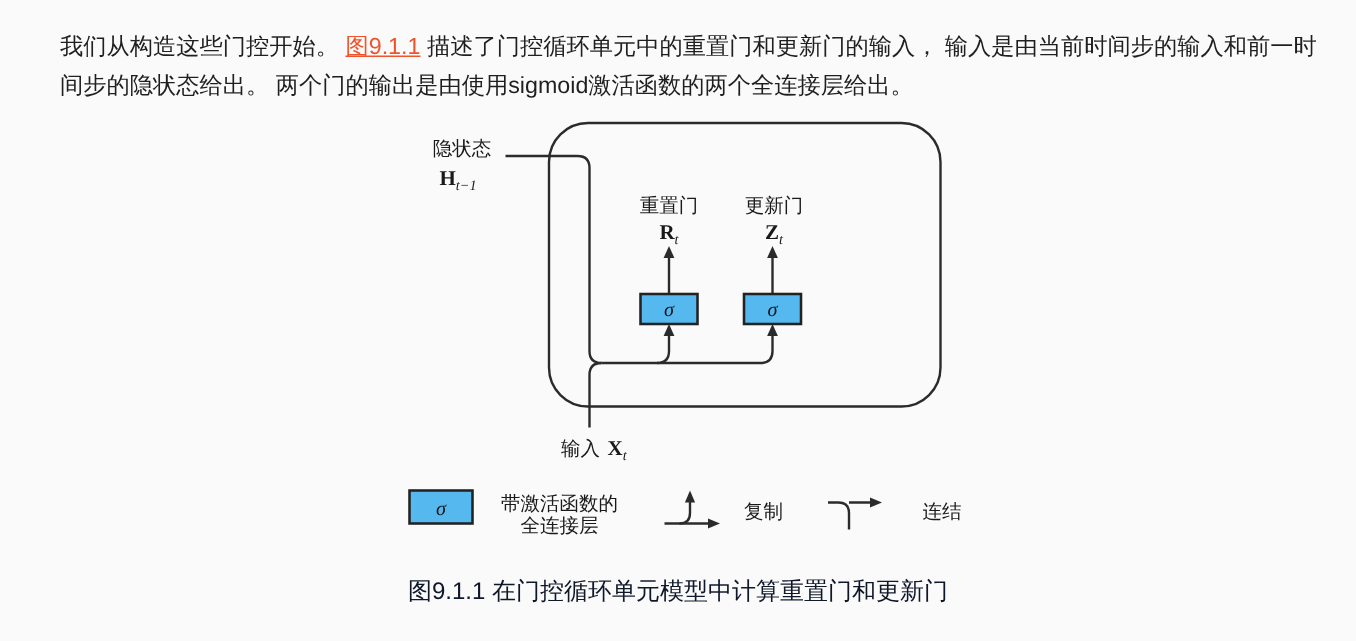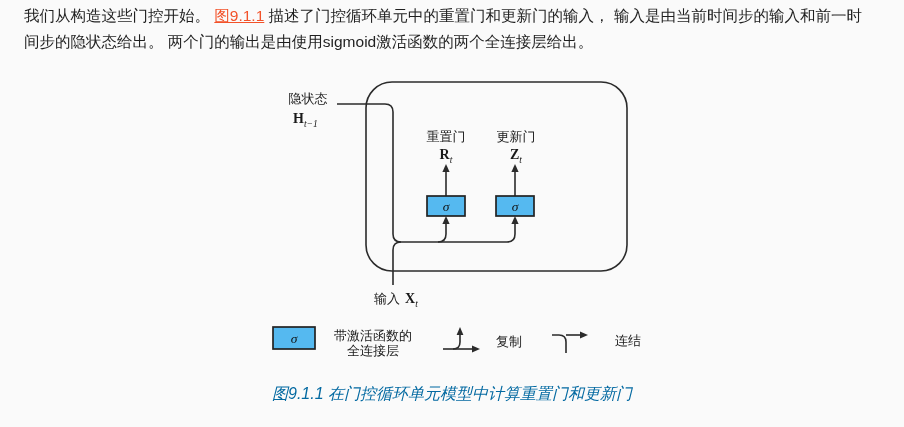--- a/index.html
+++ b/index.html
@@ -7,21 +7,21 @@
     width:904px;height:427px;
     position:relative;
     background:#fafafa;
     font-family:"Liberation Sans",sans-serif;
     overflow:hidden;
   }
   .para{
     position:absolute;
     left:24px;top:3px;
     width:845px;
-    margin:0;
+    margin:16px;
     font-size:15.5px;
     line-height:25.5px;
     color:#1f1f1f;
   }
   .fig-link{
     color:#f2522a;
     text-decoration:underline;
     cursor:pointer;
   }
   .diagram-svg{position:absolute;left:260px;top:78px;}
@@ -32,22 +32,21 @@
   .cjk13{font-family:"Liberation Sans",sans-serif;font-size:13px;fill:#1a1a1a;}
   .var-b{font-family:"Liberation Serif",serif;font-weight:bold;font-size:14px;fill:#1a1a1a;}
   .var-sub{font-family:"Liberation Serif",serif;font-style:italic;font-size:9.5px;fill:#1a1a1a;}
   .sigma{font-family:"Liberation Serif",serif;font-style:italic;font-size:13.5px;fill:#111;}
   .caption{
     position:absolute;
     left:0;top:384px;
     width:904px;
     text-align:center;
     font-size:16px;
-    font-style:italic;
-    color:#0369a1;
+    color:#0f172a;
   }
 </style>
 </head>
 <body>
 
 <p class="para"><span>我们从构造这些门控开始。 </span><a class="fig-link">图9.1.1</a><span> 描述了门控循环单元中的重置门和更新门的输入， 输入是由当前时间步的输入和前一时间步的隐状态给出。 两个门的输出是由使用sigmoid激活函数的两个全连接层给出。</span></p>
 
 <svg class="diagram-svg" width="380" height="240" viewBox="0 0 380 240">
 
   <rect class="wire" x="106" y="4" width="261" height="189" rx="26"></rect>

